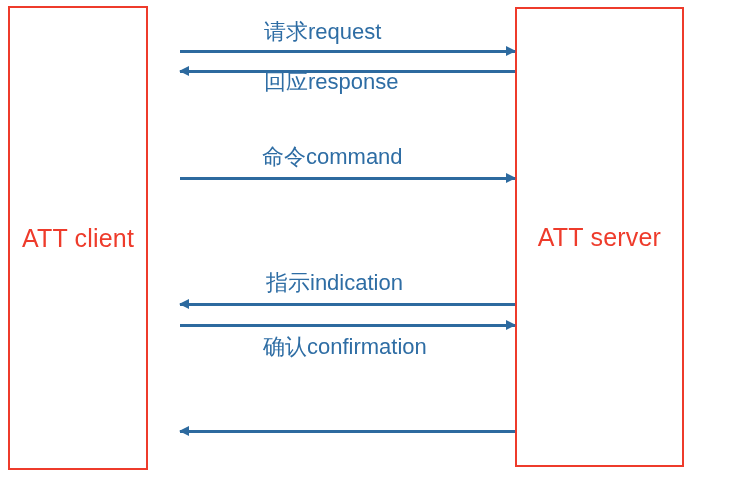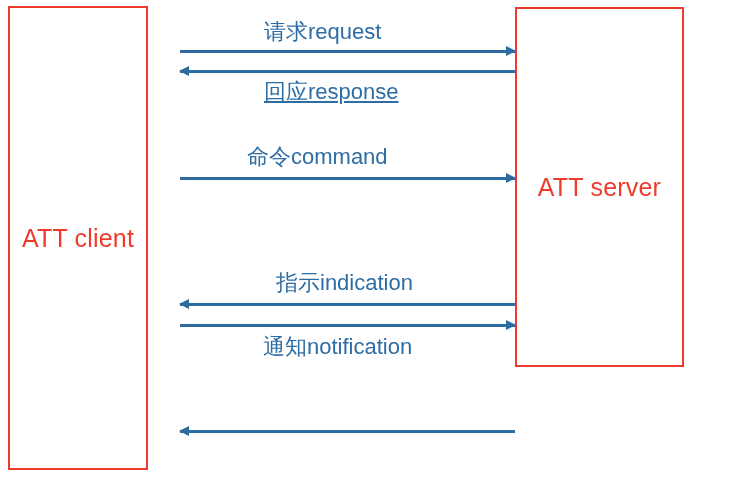--- a/index.html
+++ b/index.html
@@ -28,21 +28,21 @@
   }
   .actor-label {
     color: #ee3b2b;
     font-size: 25px;
     font-weight: 400;
     letter-spacing: 0.2px;
     white-space: nowrap;
     font-family: "Liberation Sans", "DejaVu Sans", sans-serif;
   }
   #actor-client { left: 8px;   top: 6px;  width: 140px; height: 464px; }
-  #actor-server { left: 515px; top: 7px;  width: 169px; height: 360px; }
+  #actor-server { left: 515px; top: 7px;  width: 169px; height: 460px; }
 
   
   .message {
     position: absolute;
     height: 0;
   }
   .msg-line {
     position: absolute;
     left: 0;
     top: 0;
@@ -92,38 +92,38 @@
   <div class="message" style="left:180px; top:50px; width:335px;">
     <div class="msg-line" style="width:335px;"></div>
     <div class="msg-head right"></div>
   </div>
   <div class="msg-label" style="left:264px; top:17px;">请求request</div>
 
   <div class="message" style="left:180px; top:70px; width:335px;">
     <div class="msg-line" style="width:335px;"></div>
     <div class="msg-head left"></div>
   </div>
-  <div class="msg-label" style="left:264px; top:77px;text-decoration:underline;">回应response</div>
+  <div class="msg-label" style="left:264px; top:67px;">回应response</div>
 
   <div class="message" style="left:180px; top:177px; width:335px;">
     <div class="msg-line" style="width:335px;"></div>
     <div class="msg-head right"></div>
   </div>
-  <div class="msg-label" style="left:247px; top:142px;">命令command</div>
+  <div class="msg-label" style="left:262px; top:142px;">命令command</div>
 
   <div class="message" style="left:180px; top:303px; width:335px;">
     <div class="msg-line" style="width:335px;"></div>
     <div class="msg-head left"></div>
   </div>
-  <div class="msg-label" style="left:276px; top:268px;">指示indication</div>
+  <div class="msg-label" style="left:266px; top:268px;">指示indication</div>
 
   <div class="message" style="left:180px; top:324px; width:335px;">
     <div class="msg-line" style="width:335px;"></div>
     <div class="msg-head right"></div>
   </div>
-  <div class="msg-label" style="left:263px; top:332px;">通知notification</div>
+  <div class="msg-label" style="left:263px; top:332px;">确认confirmation</div>
 
   <div class="message" style="left:180px; top:430px; width:335px;">
     <div class="msg-line" style="width:335px;"></div>
     <div class="msg-head left"></div>
   </div>
 
 </div>
 
 </body></html>

